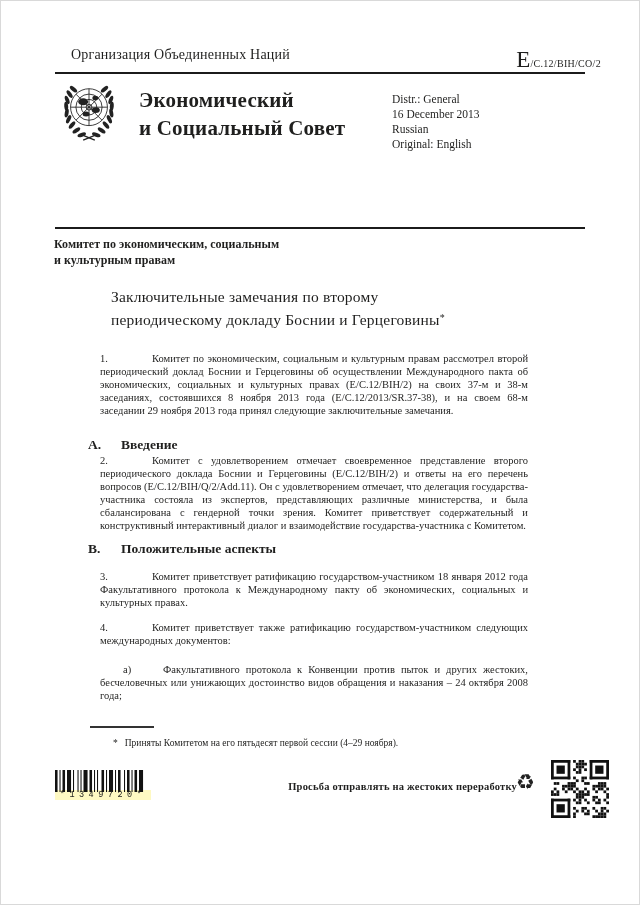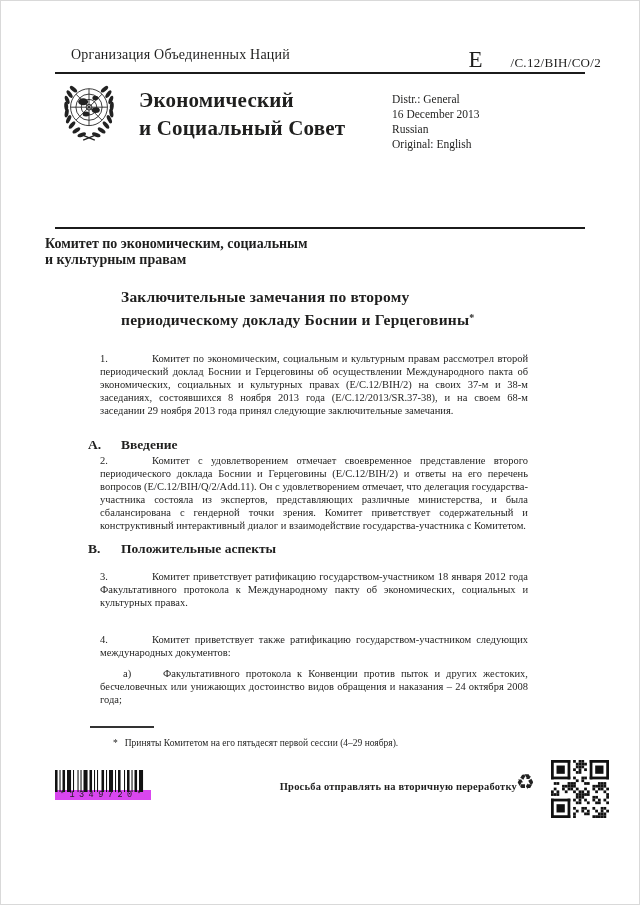--- a/index.html
+++ b/index.html
@@ -5,52 +5,52 @@
   html,body{margin:0;padding:0;background:#ffffff;}
   .page{
     position:relative;width:640px;height:905px;background:#ffffff;
     font-family:"Liberation Serif","DejaVu Serif",serif;color:#1f1f1e;
     box-shadow:inset 0 0 0 1px #d9d9d9;overflow:hidden;
   }
   
   .unheader{position:absolute;left:71px;top:47px;width:530px;display:flex;justify-content:space-between;align-items:flex-start;}
   .org-name{font-size:14px;letter-spacing:.2px;}
   .docsym .big{font-size:23px;}
-  .docsym .rest{font-size:13px;letter-spacing:.3px;margin-left:28px;}
+  .docsym .rest{font-size:10px;letter-spacing:.3px;}
   .rule{position:absolute;left:55px;width:530px;background:#1b1b1b;}
   .rule-top{top:72px;height:2px;}
   .rule-mid{top:227px;height:2px;}
   
   .emblem{position:absolute;left:54px;top:81px;width:70px;height:64px;}
   .council-title{position:absolute;left:131px;top:86px;font-weight:bold;font-size:21px;line-height:28px;letter-spacing:.2px;margin-left:8px;}
   .distr{position:absolute;left:392px;top:92px;font-size:11.5px;line-height:15px;}
   
-  .committee{position:absolute;left:45px;top:236px;font-weight:bold;font-size:14px;line-height:16px;}
+  .committee{position:absolute;left:54px;top:236px;font-weight:bold;font-size:12px;line-height:16px;}
   
   main{position:absolute;left:100px;top:286px;width:428px;}
-  h1{margin:0 0 0 21px;font-size:15.5px;line-height:21px;font-weight:bold;letter-spacing:.2px;}
+  h1{margin:0 0 0 11px;font-size:15.5px;line-height:21px;font-weight:normal;letter-spacing:.2px;}
   h1 .fnmark{font-size:10px;vertical-align:4px;}
   .body-p{margin:0;font-size:10.5px;line-height:13px;text-align:justify;}
   .p1{margin-top:22px;}
   .pnum{display:inline-block;min-width:52px;}
   .inum{display:inline-block;margin-left:23px;min-width:40px;}
   .sec{position:relative;margin:0 0 0 21px;font-size:13.5px;line-height:18px;font-weight:bold;}
   .sec .sec-letter{position:absolute;left:-33px;top:0;}
   .mtA{margin-top:19px;} .p2{}
   .mtB{margin-top:8px;}  .p3{margin-top:12px;}
-  .p4{margin-top:24px;}  .pa{margin-top:8px;}
+  .p4{margin-top:12px;}  .pa{margin-top:16px;}
   
   .fn-rule{position:absolute;left:90px;top:726px;width:64px;height:2px;background:#333;}
   .footnote{position:absolute;left:113px;top:737px;width:440px;font-size:9.5px;line-height:12px;}
   .footnote .fnmark{margin-right:7px;}
   .ge-line{position:absolute;left:57px;top:753px;font-size:11.5px;letter-spacing:.3px;}
   .ge-line span{margin-right:14px;}
   .barcode{position:absolute;left:55px;top:770px;width:96px;}
   .barcode svg{display:block;}
-  .barcode-text{display:block;margin-top:-2px;background:#d946ef;font-family:"Liberation Mono","DejaVu Sans Mono",monospace;font-size:8.5px;letter-spacing:4.5px;text-align:center;white-space:nowrap;}
+  .barcode-text{display:block;margin-top:-2px;background:#fef9c3;font-family:"Liberation Mono","DejaVu Sans Mono",monospace;font-size:8.5px;letter-spacing:4.5px;text-align:center;white-space:nowrap;}
   .recycle-line{position:absolute;left:150px;top:781px;width:367px;text-align:right;font-size:10.5px;font-weight:bold;letter-spacing:.2px;}
   .recycle-glyph{position:absolute;left:516px;top:770px;font-size:21px;font-family:"DejaVu Sans",sans-serif;color:#222;}
   .qr{position:absolute;left:551px;top:760px;width:58px;height:58px;}
 </style>
 </head>
 <body>
 
 <div class="page">
 
   <div class="unheader">
@@ -171,21 +171,21 @@
         <rect x="63" y="0" width="2.55" height="22"></rect>
         <rect x="69" y="0" width="1.05" height="22"></rect>
         <rect x="72" y="0" width="2.55" height="22"></rect>
         <rect x="76.5" y="0" width="1.05" height="22"></rect>
         <rect x="79.5" y="0" width="2.55" height="22"></rect>
         <rect x="84" y="0" width="4.05" height="22"></rect>
       </svg>
     <span class="barcode-text">*1349720*</span>
   </div>
 
-  <div class="recycle-line">Просьба отправлять на вторичную переработку</div>
+  <div class="recycle-line">Просьба отправлять на жестоких переработку</div>
   <div class="recycle-glyph">♻</div>
 
   <div class="qr">
     <svg width="58" height="58" viewBox="0 0 58 58" xmlns="http://www.w3.org/2000/svg" fill="#111">
         <rect x="0" y="0" width="19.333333333333332" height="2.761904761904762"></rect>
         <rect x="0" y="16.57142857142857" width="19.333333333333332" height="2.761904761904762"></rect>
         <rect x="0" y="0" width="2.761904761904762" height="19.333333333333332"></rect>
         <rect x="16.57142857142857" y="0" width="2.761904761904762" height="19.333333333333332"></rect>
         <rect x="5.523809523809524" y="5.523809523809524" width="8.285714285714285" height="8.285714285714285"></rect>
         <rect x="38.666666666666664" y="0" width="19.333333333333332" height="2.761904761904762"></rect>

